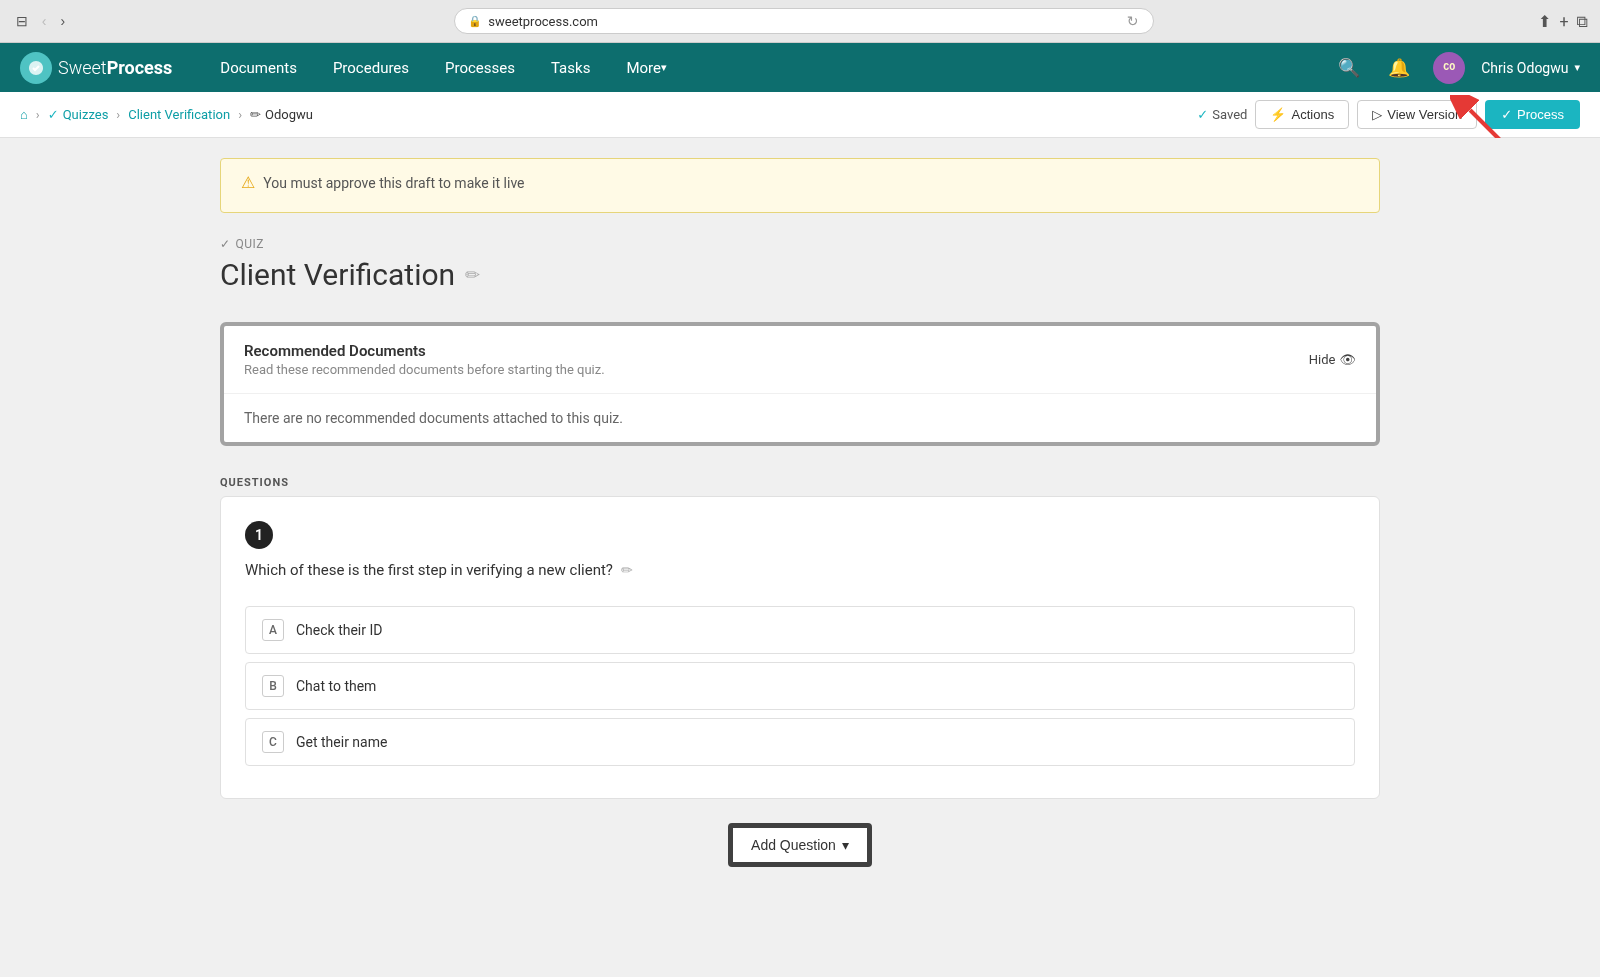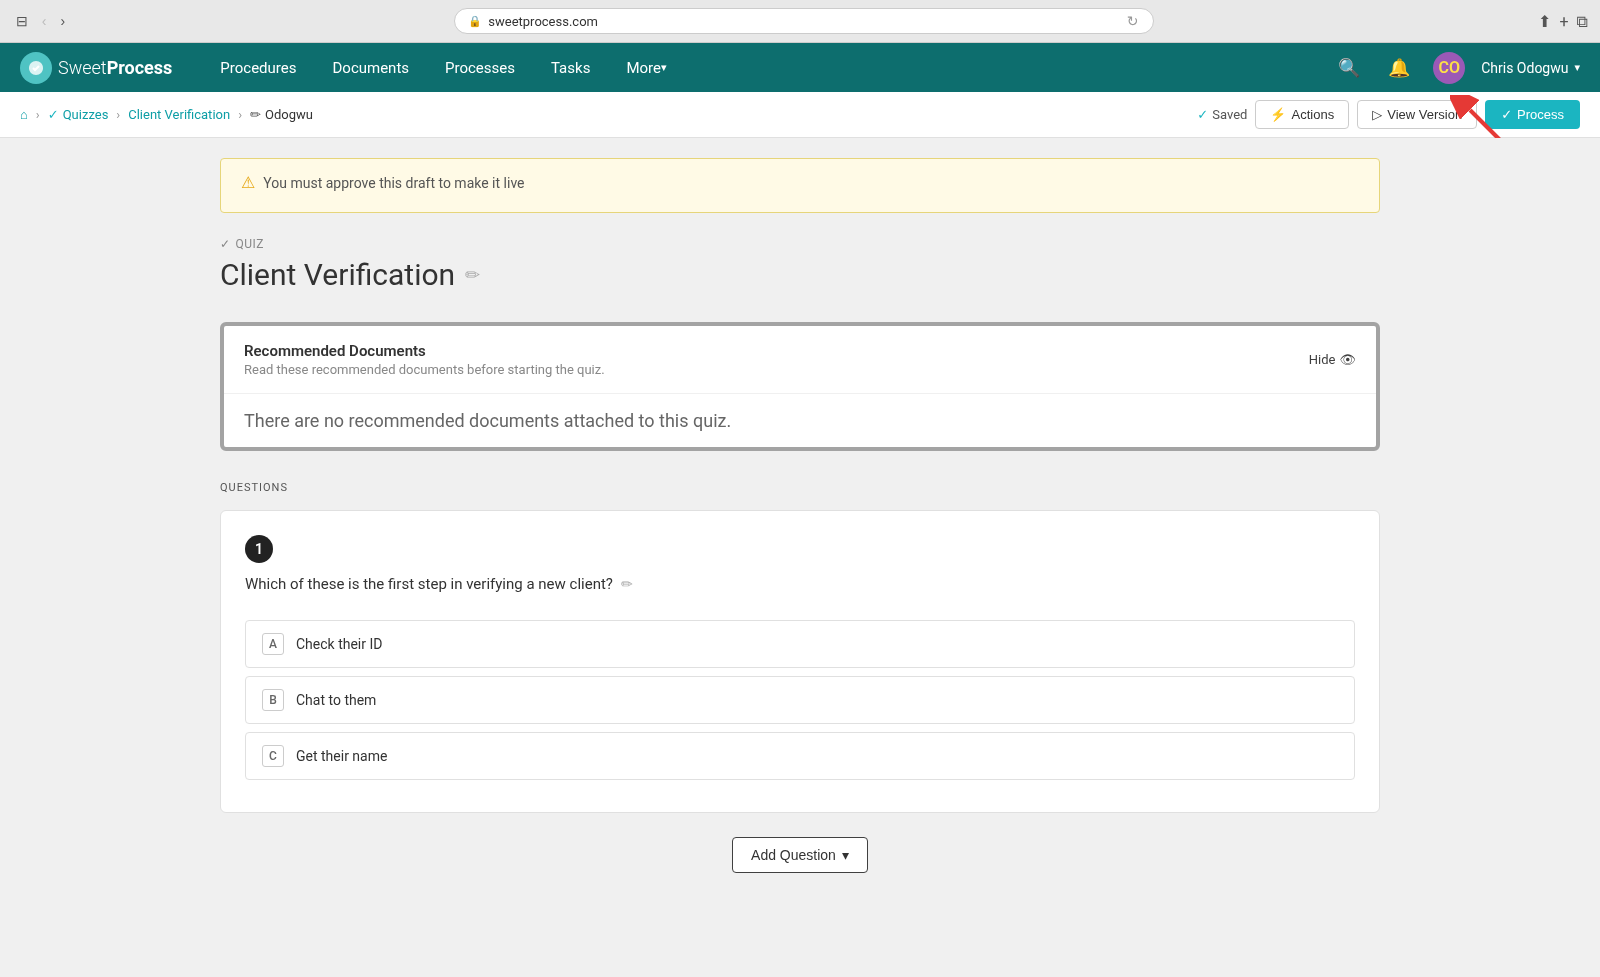--- a/index.html
+++ b/index.html
@@ -76,23 +76,24 @@
     .nav-right { display: flex; align-items: center; gap: 16px; margin-left: auto; }
     .nav-icon-btn { background: none; border: none; color: white; font-size: 18px; cursor: pointer; padding: 6px; }
     .user-avatar {
       width: 32px;
       height: 32px;
       background: #9b59b6;
       border-radius: 50%;
       display: flex;
       align-items: center;
       justify-content: center;
-      color: #fde047;
-      font-size: 16px;
+      color: #fef9c3;
+      font-size: 10px;
       font-weight: 600;
+      font-family: Liberation Mono, monospace;
     }
     .user-name { color: white; font-size: 14px; cursor: pointer; display: flex; align-items: center; gap: 6px; }
 
     
     .breadcrumb-bar {
       background: white;
       padding: 0 20px;
       height: 46px;
       display: flex;
       align-items: center;
@@ -174,25 +175,25 @@
     .rec-docs-header {
       display: flex;
       justify-content: space-between;
       align-items: center;
       padding: 16px 20px;
       border-bottom: 1px solid #f0f0f0;
     }
     .rec-docs-title { font-size: 15px; font-weight: 600; color: #333; }
     .rec-docs-subtitle { font-size: 13px; color: #888; margin-top: 2px; }
     .hide-btn { font-size: 13px; color: #404040; cursor: pointer; display: flex; align-items: center; gap: 4px; }
-    .rec-docs-body { padding: 16px 20px; font-size: 18px; color: #666; }
+    .rec-docs-body { padding: 16px 20px; font-size: 14px; color: #666; }
 
     
     .questions-section { margin-top: 30px; }
-    .questions-label { font-size: 11px; font-weight: 400; color: #555; text-transform: uppercase; letter-spacing: 1px; margin-bottom: 16px; }
+    .questions-label { font-size: 11px; font-weight: 700; color: #555; text-transform: uppercase; letter-spacing: 1px; margin-bottom: 7px; }
     .question-card {
       background: white;
       border: 1px solid #e0e0e0;
       border-radius: 6px;
       padding: 24px;
       margin-bottom: 16px;
     }
     .question-number {
       width: 28px;
       height: 28px;
@@ -228,21 +229,21 @@
       justify-content: center;
       font-size: 12px;
       color: #666;
       font-weight: 500;
       flex-shrink: 0;
     }
 
     
     .add-question-section { display: flex; justify-content: center; margin-top: 24px; }
     .btn-add-question {
-      border: 1px solid #404040;
+      border: 5px solid #404040;
       background: white;
       padding: 9px 18px;
       border-radius: 4px;
       font-size: 14px;
       cursor: pointer;
       color: #333;
       display: flex;
       align-items: center;
       gap: 6px;
     }
@@ -282,22 +283,22 @@
       <svg width="18" height="18" viewBox="0 0 18 18" fill="none">
         <path d="M9 2C5 2 2 5 2 9s3 7 7 7 7-3 7-7-3-7-7-7z" fill="#fff" opacity="0.8"></path>
         <path d="M6 9l2 2 4-4" stroke="white" stroke-width="2" fill="none"></path>
       </svg>
     </div>
     <span class="logo-text">
       <span>Sweet</span><strong>Process</strong>
     </span>
   </div>
   <div class="nav-items">
+    <a class="nav-item">Documents</a>
     <a class="nav-item">Procedures</a>
-    <a class="nav-item">Documents</a>
     <a class="nav-item">Processes</a>
     <a class="nav-item">Tasks</a>
     <a class="nav-item">
       <span>More</span> 
         <span style="font-size:11px;">▾</span>
     </a>
   </div>
   <div class="nav-right">
     <button class="nav-icon-btn">🔍</button>
     <button class="nav-icon-btn">🔔</button>

